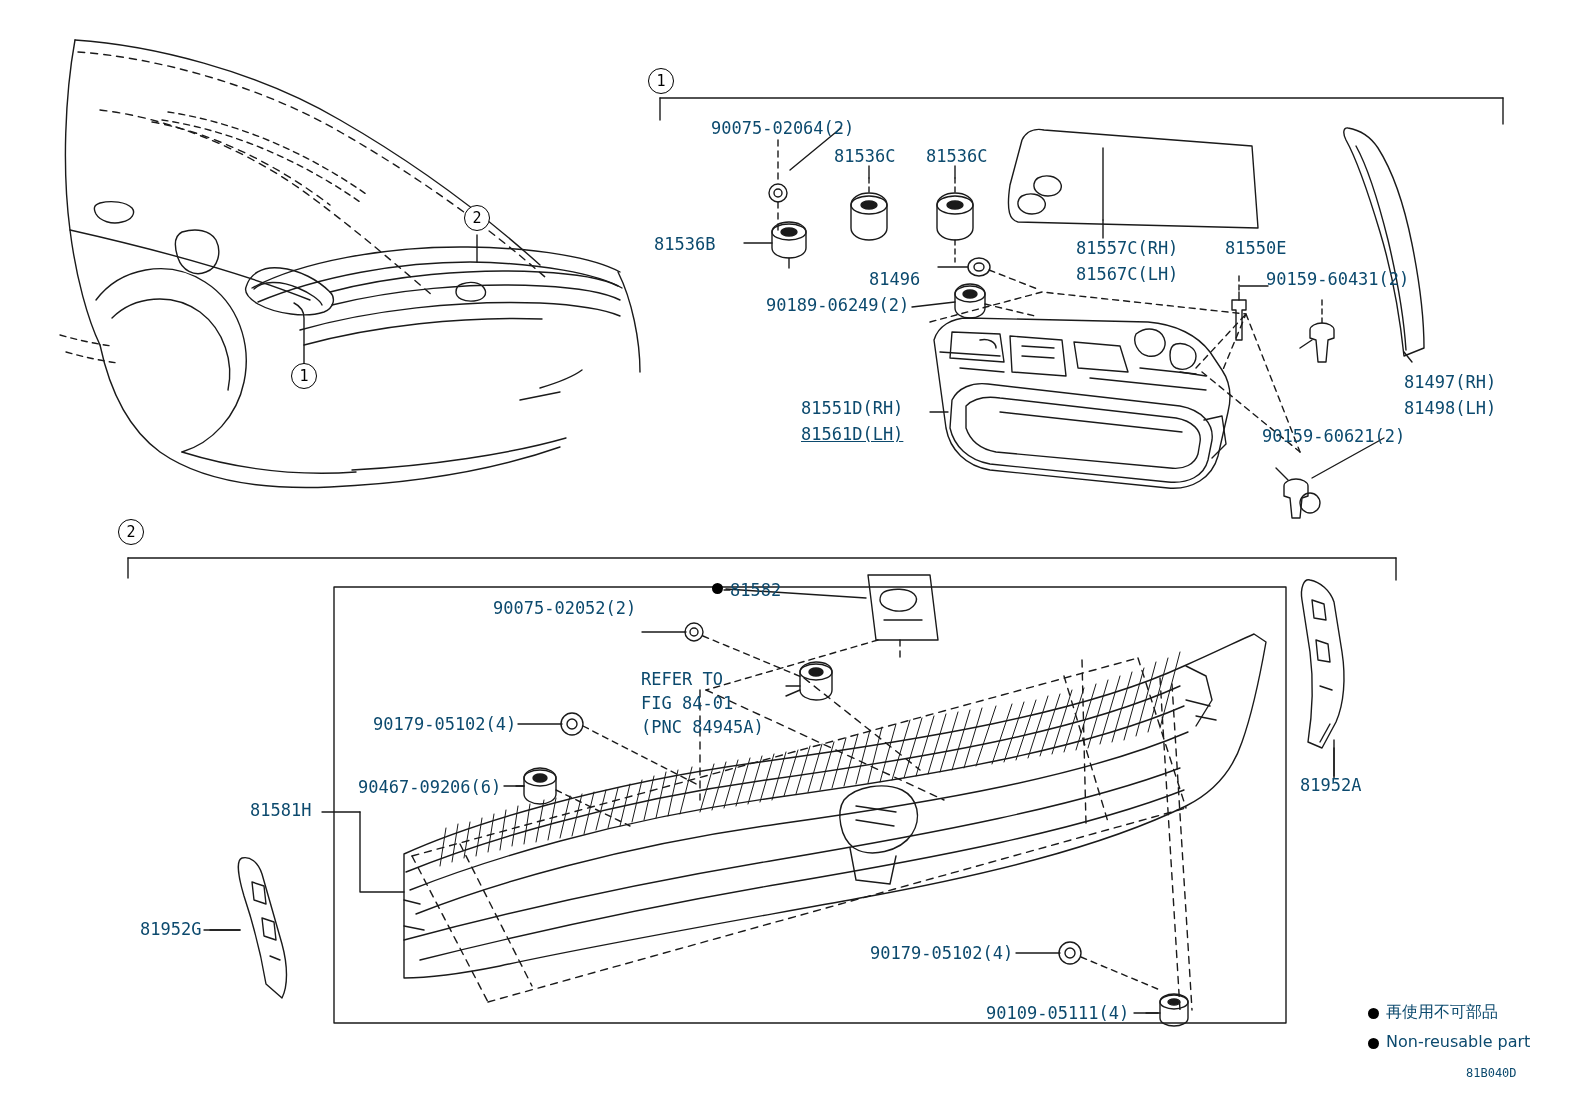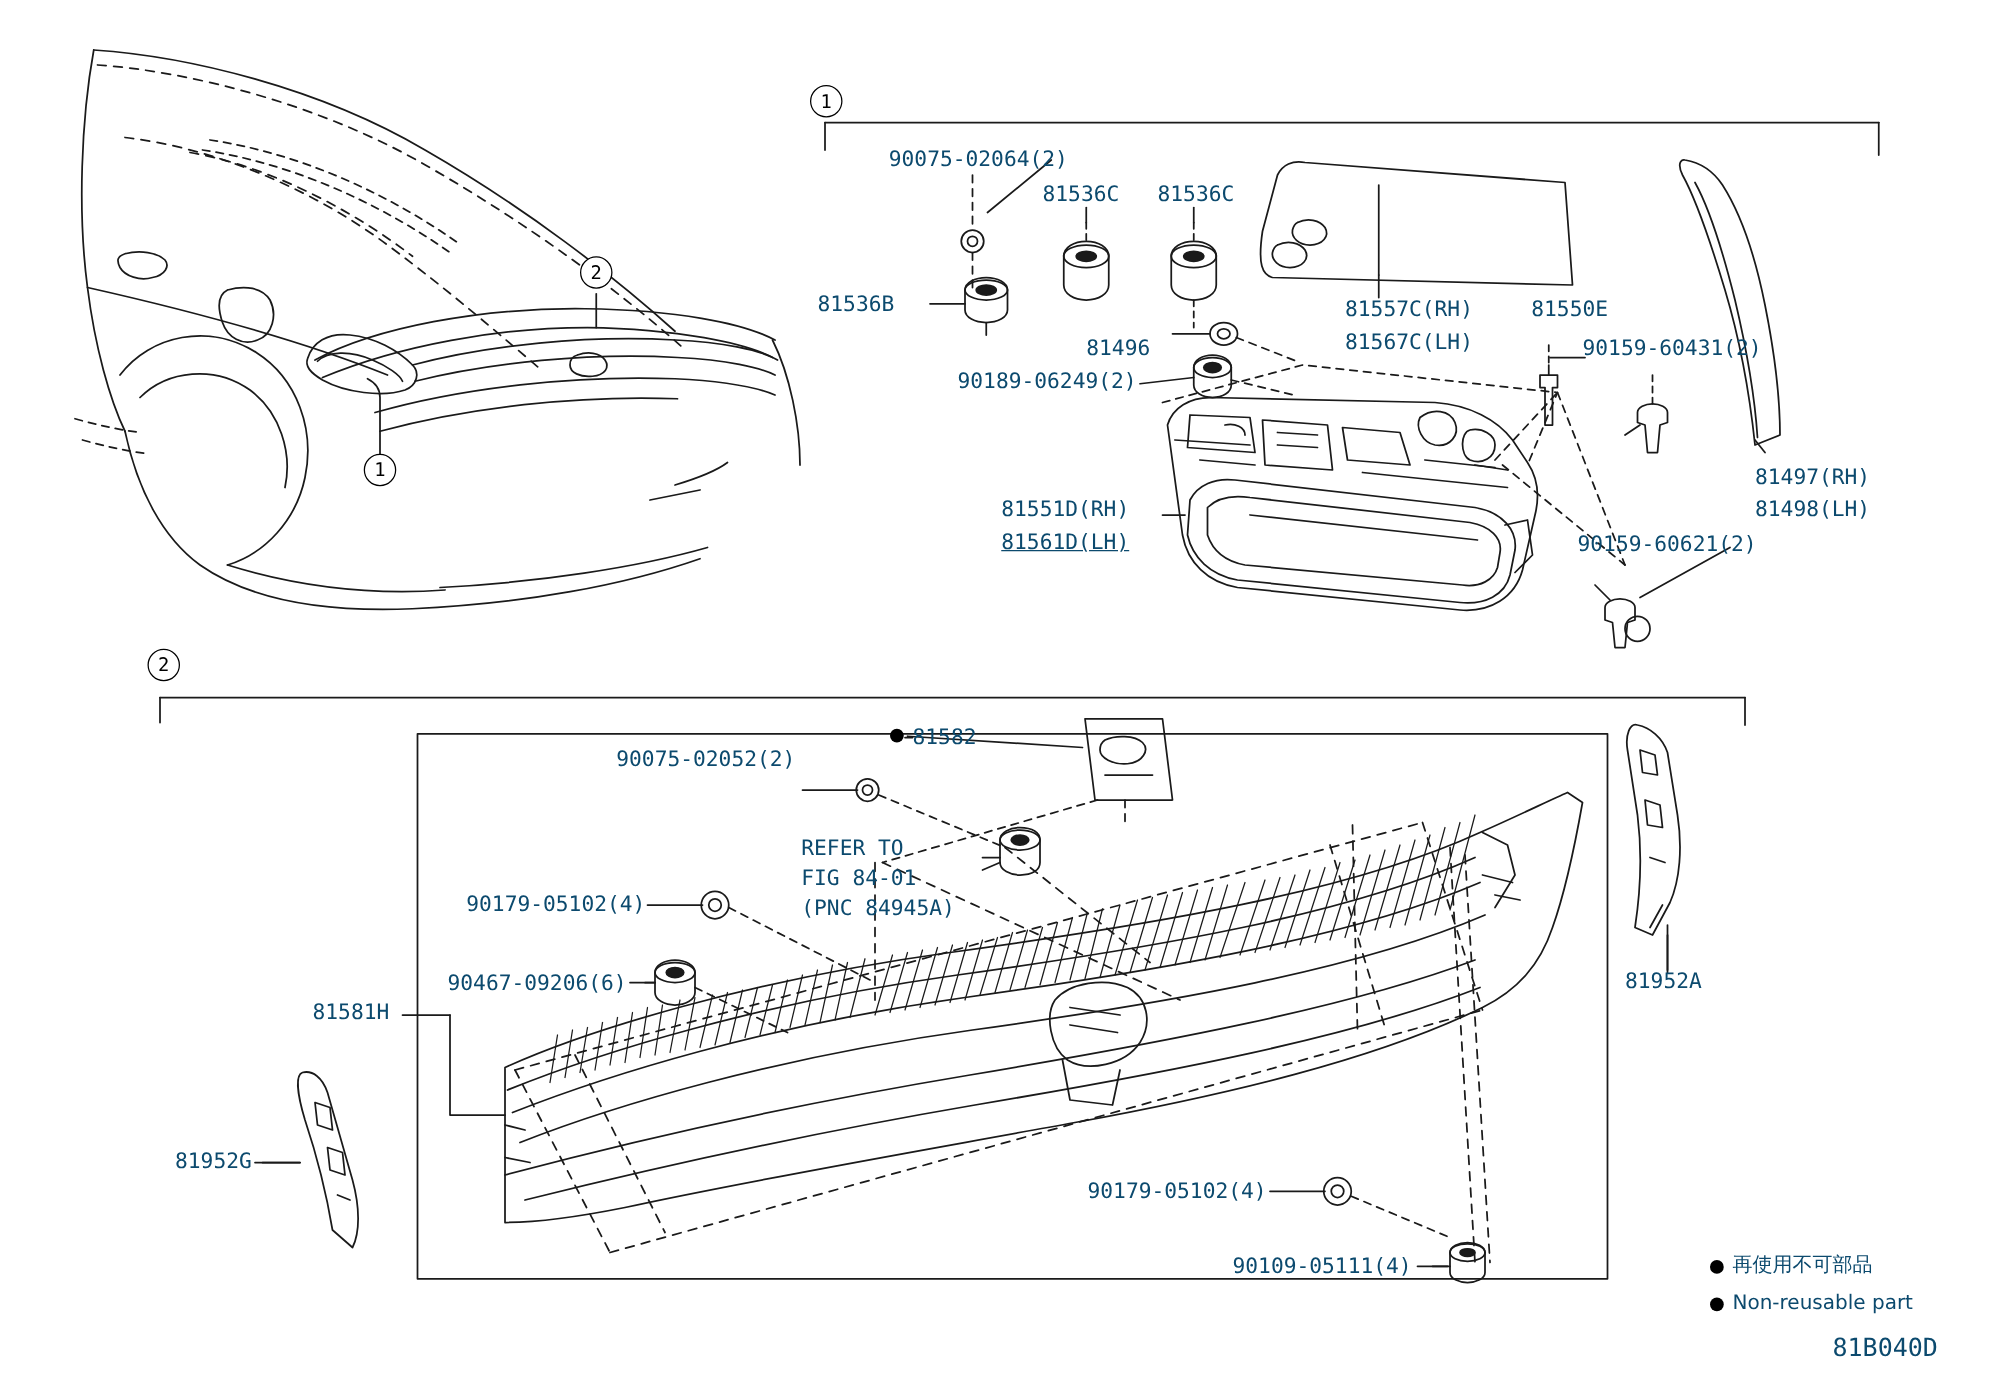--- a/index.html
+++ b/index.html
@@ -11,21 +11,21 @@
   .lbl{
     position:absolute;
     font-family:"DejaVu Sans Mono", monospace;
     font-size:17px;
     letter-spacing:0px;
     white-space:pre;
     color:#0c4a6e;
   }
   .lbl.cjk{font-family:Liberation Mono, monospace;font-size:16px;}
   .lbl.en{font-family:"DejaVu Sans", sans-serif;font-size:16px;}
-  .lbl.code{font-size:20px;}
+  .lbl.code{font-size:12px;}
   svg{position:absolute;left:0;top:0;}
   .bullet{
     position:absolute;width:11px;height:11px;border-radius:50%;
     background:#000;
   }
   .circnum{
     position:absolute;width:26px;height:26px;border-radius:50%;
     border:1.6px solid #000;box-sizing:border-box;
     font-family:"DejaVu Sans Mono", monospace;font-size:15px;
     display:flex;align-items:center;justify-content:center;

